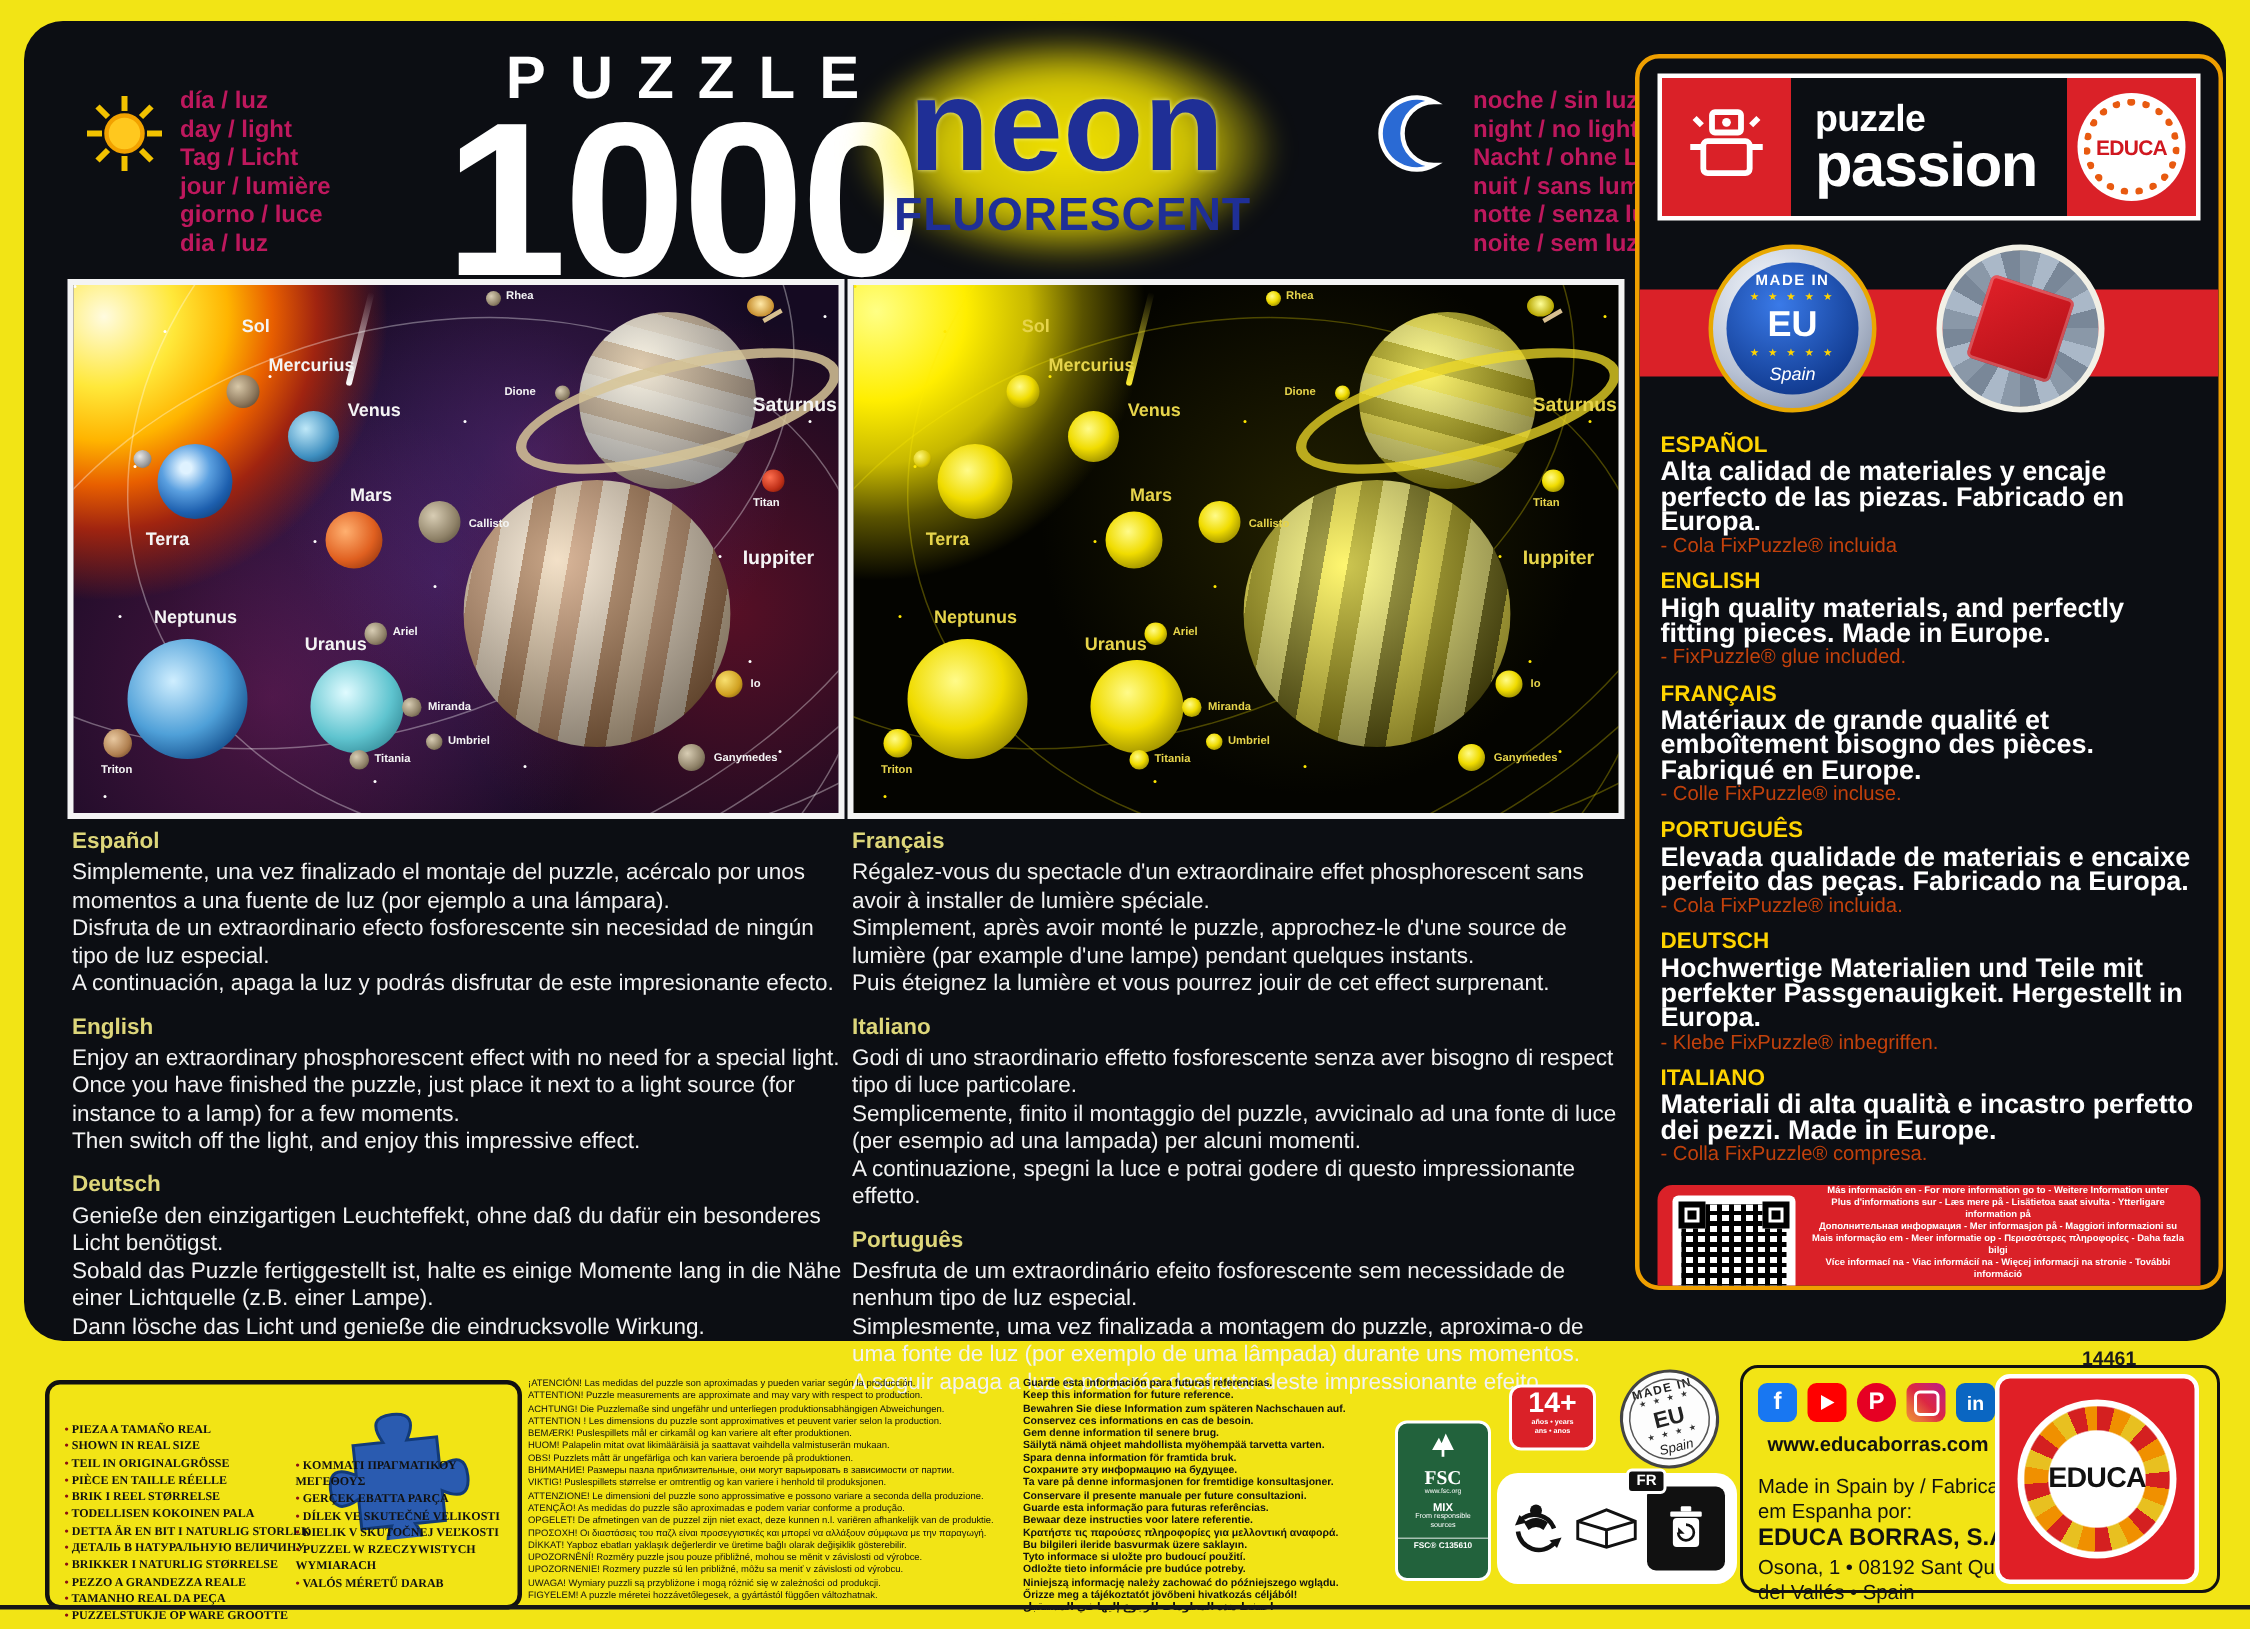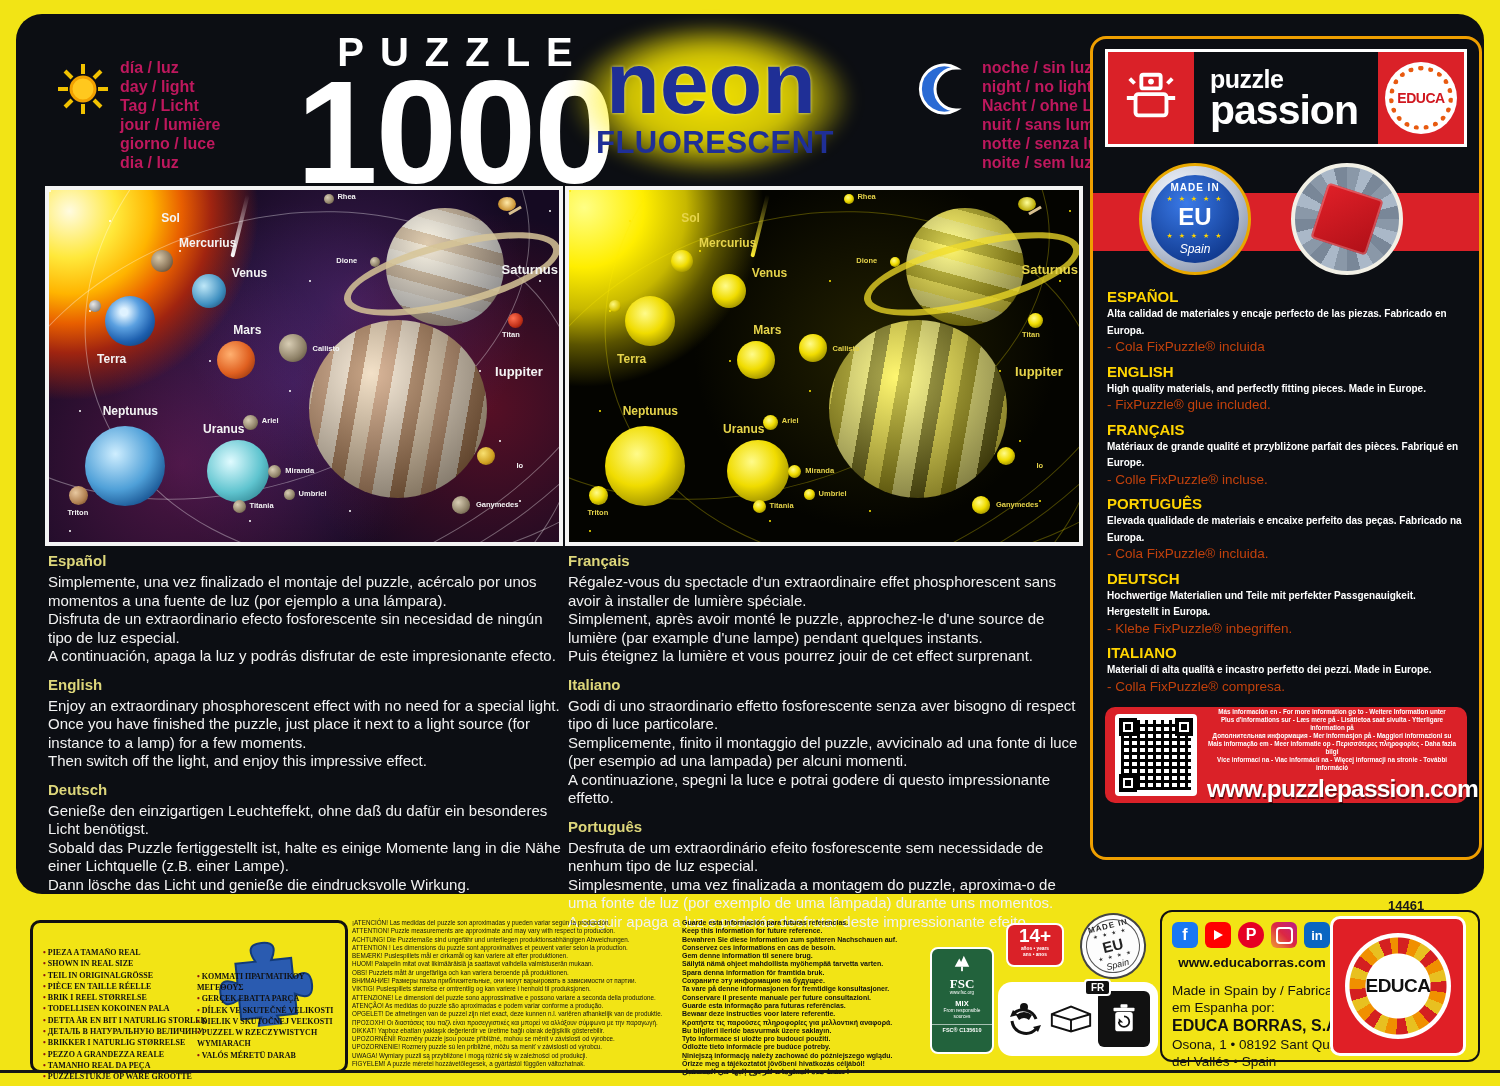--- a/index.html
+++ b/index.html
@@ -70,21 +70,21 @@
   .pl-mercurius{left:20%;top:17%;} .pl-mercurius .dot{width:22px;height:22px;} .pl-mercurius .lbl{left:28px;top:-14px;}
   .pl-venus{left:28%;top:24%;} .pl-venus .dot{width:34px;height:34px;} .pl-venus .lbl{left:40px;top:-8px;}
   .pl-terra{left:11%;top:30%;} .pl-terra .dot{width:50px;height:50px;} .pl-terra .lbl{left:-8px;top:56px;}
   .pl-mars{left:33%;top:43%;} .pl-mars .dot{width:38px;height:38px;} .pl-mars .lbl{left:16px;top:-18px;}
   .pl-iuppiter{left:51%;top:37%;} .pl-iuppiter .dot{width:178px;height:178px;} .pl-iuppiter .lbl{left:186px;top:44px;font-size:13px;}
   .pl-saturnus{left:66%;top:5%;} .pl-saturnus .dot{width:118px;height:118px;} .pl-saturnus .lbl{left:116px;top:54px;font-size:13px;}
   .pl-uranus{left:31%;top:71%;} .pl-uranus .dot{width:62px;height:62px;} .pl-uranus .lbl{left:-4px;top:-18px;}
   .pl-neptunus{left:7%;top:67%;} .pl-neptunus .dot{width:80px;height:80px;} .pl-neptunus .lbl{left:18px;top:-22px;}
   .pl-callisto{left:45%;top:41%;} .pl-callisto .dot{width:28px;height:28px;} .pl-callisto .lbl{left:34px;top:10px;}
   .pl-titan{left:90%;top:35%;} .pl-titan .dot{width:15px;height:15px;} .pl-titan .lbl{left:-6px;top:17px;}
-  .pl-io{left:84%;top:73%;} .pl-io .dot{width:18px;height:18px;} .pl-io .lbl{left:23px;top:14px;margin-left:16px;}
+  .pl-io{left:84%;top:73%;} .pl-io .dot{width:18px;height:18px;} .pl-io .lbl{left:23px;top:4px;}
   .pl-ganymedes{left:79%;top:87%;} .pl-ganymedes .dot{width:18px;height:18px;} .pl-ganymedes .lbl{left:24px;top:4px;}
   .pl-rhea{left:54%;top:1%;} .pl-rhea .dot{width:10px;height:10px;} .pl-rhea .lbl{left:13px;top:-2px;}
   .pl-dione{left:63%;top:19%;} .pl-dione .dot{width:10px;height:10px;} .pl-dione .lbl{left:-34px;top:-1px;}
   .pl-ariel{left:38%;top:64%;} .pl-ariel .dot{width:15px;height:15px;} .pl-ariel .lbl{left:19px;top:1px;}
   .pl-miranda{left:43%;top:78%;} .pl-miranda .dot{width:13px;height:13px;} .pl-miranda .lbl{left:17px;top:1px;}
   .pl-umbriel{left:46%;top:85%;} .pl-umbriel .dot{width:11px;height:11px;} .pl-umbriel .lbl{left:15px;top:0;}
   .pl-titania{left:36%;top:88%;} .pl-titania .dot{width:13px;height:13px;} .pl-titania .lbl{left:17px;top:1px;}
   .pl-triton{left:4%;top:84%;} .pl-triton .dot{width:19px;height:19px;} .pl-triton .lbl{left:-2px;top:22px;}
   
   .img-day .pl-mercurius .dot{background:radial-gradient(circle at 35% 35%,#d8c8a8,#8a755a 60%,#3f3222);}
@@ -143,21 +143,21 @@
   .be-eu{font-size:24px;font-weight:800;margin:1px 0;}
   .be-spain{font-size:12px;font-style:italic;margin-top:2px;}
   .badge-box{position:absolute;left:186px;top:4px;width:112px;height:112px;border-radius:50%;
              border:4px solid #f2f0e6;box-sizing:border-box;
              background:repeating-conic-gradient(#8a98a8 0 15deg,#aab8c8 15deg 30deg,#798798 30deg 45deg);
              display:flex;align-items:center;justify-content:center;overflow:hidden;}
   .badge-box::before{content:"";width:58px;height:58px;background:linear-gradient(135deg,#e02028,#b01018);
              transform:rotate(18deg);border-radius:4px;box-shadow:inset 0 0 0 2px rgba(255,255,255,.25);}
   .rp-block{margin:7px 2px 0;}
   .rp-h{margin:0;color:#ffd400;font-size:15px;font-weight:800;}
-  .rp-b{margin:1px 0 0;color:#fff;font-size:10px;font-weight:700;line-height:16.5px;}
+  .rp-b{margin:1px 0 0;color:#fff;font-size:18px;font-weight:700;line-height:16.5px;}
   .rp-n{margin:0;color:#c2410c;font-size:13.5px;line-height:16.5px;}
   .qr-banner{margin-top:12px;background:#da2128;border-radius:10px;padding:8px 10px;display:flex;gap:10px;align-items:center;height:96px;box-sizing:border-box;}
   .qr{width:82px;height:82px;background:#fff;border-radius:4px;padding:6px;box-sizing:border-box;position:relative;flex:0 0 auto;}
   .qr-pat{position:absolute;inset:6px;background:
       repeating-linear-gradient(0deg,#000 0 3px,transparent 3px 7px),
       repeating-linear-gradient(90deg,#000 0 3px,transparent 3px 8px),#fff;}
   .qr-f{position:absolute;width:18px;height:18px;border:4px solid #000;background:#fff;box-sizing:border-box;}
   .qr-f::after{content:"";position:absolute;inset:2px;background:#000;}
   .qr-f.tl{left:4px;top:4px;} .qr-f.tr{right:4px;top:4px;} .qr-f.bl{left:4px;bottom:4px;}
   .qr-right{flex:1;min-width:0;}
@@ -621,21 +621,21 @@
         </div>
 
         <div class="rp-block">
           <p class="rp-h">ENGLISH</p>
           <p class="rp-b">High quality materials, and perfectly fitting pieces. Made in Europe.</p>
           <p class="rp-n">- FixPuzzle® glue included.</p>
         </div>
 
         <div class="rp-block">
           <p class="rp-h">FRANÇAIS</p>
-          <p class="rp-b">Matériaux de grande qualité et przybliżone parfait des pièces. Fabriqué en Europe.</p>
+          <p class="rp-b">Matériaux de grande qualité et emboîtement bisogno des pièces. Fabriqué en Europe.</p>
           <p class="rp-n">- Colle FixPuzzle® incluse.</p>
         </div>
 
         <div class="rp-block">
           <p class="rp-h">PORTUGUÊS</p>
           <p class="rp-b">Elevada qualidade de materiais e encaixe perfeito das peças. Fabricado na Europa.</p>
           <p class="rp-n">- Cola FixPuzzle® incluida.</p>
         </div>
 
         <div class="rp-block">

